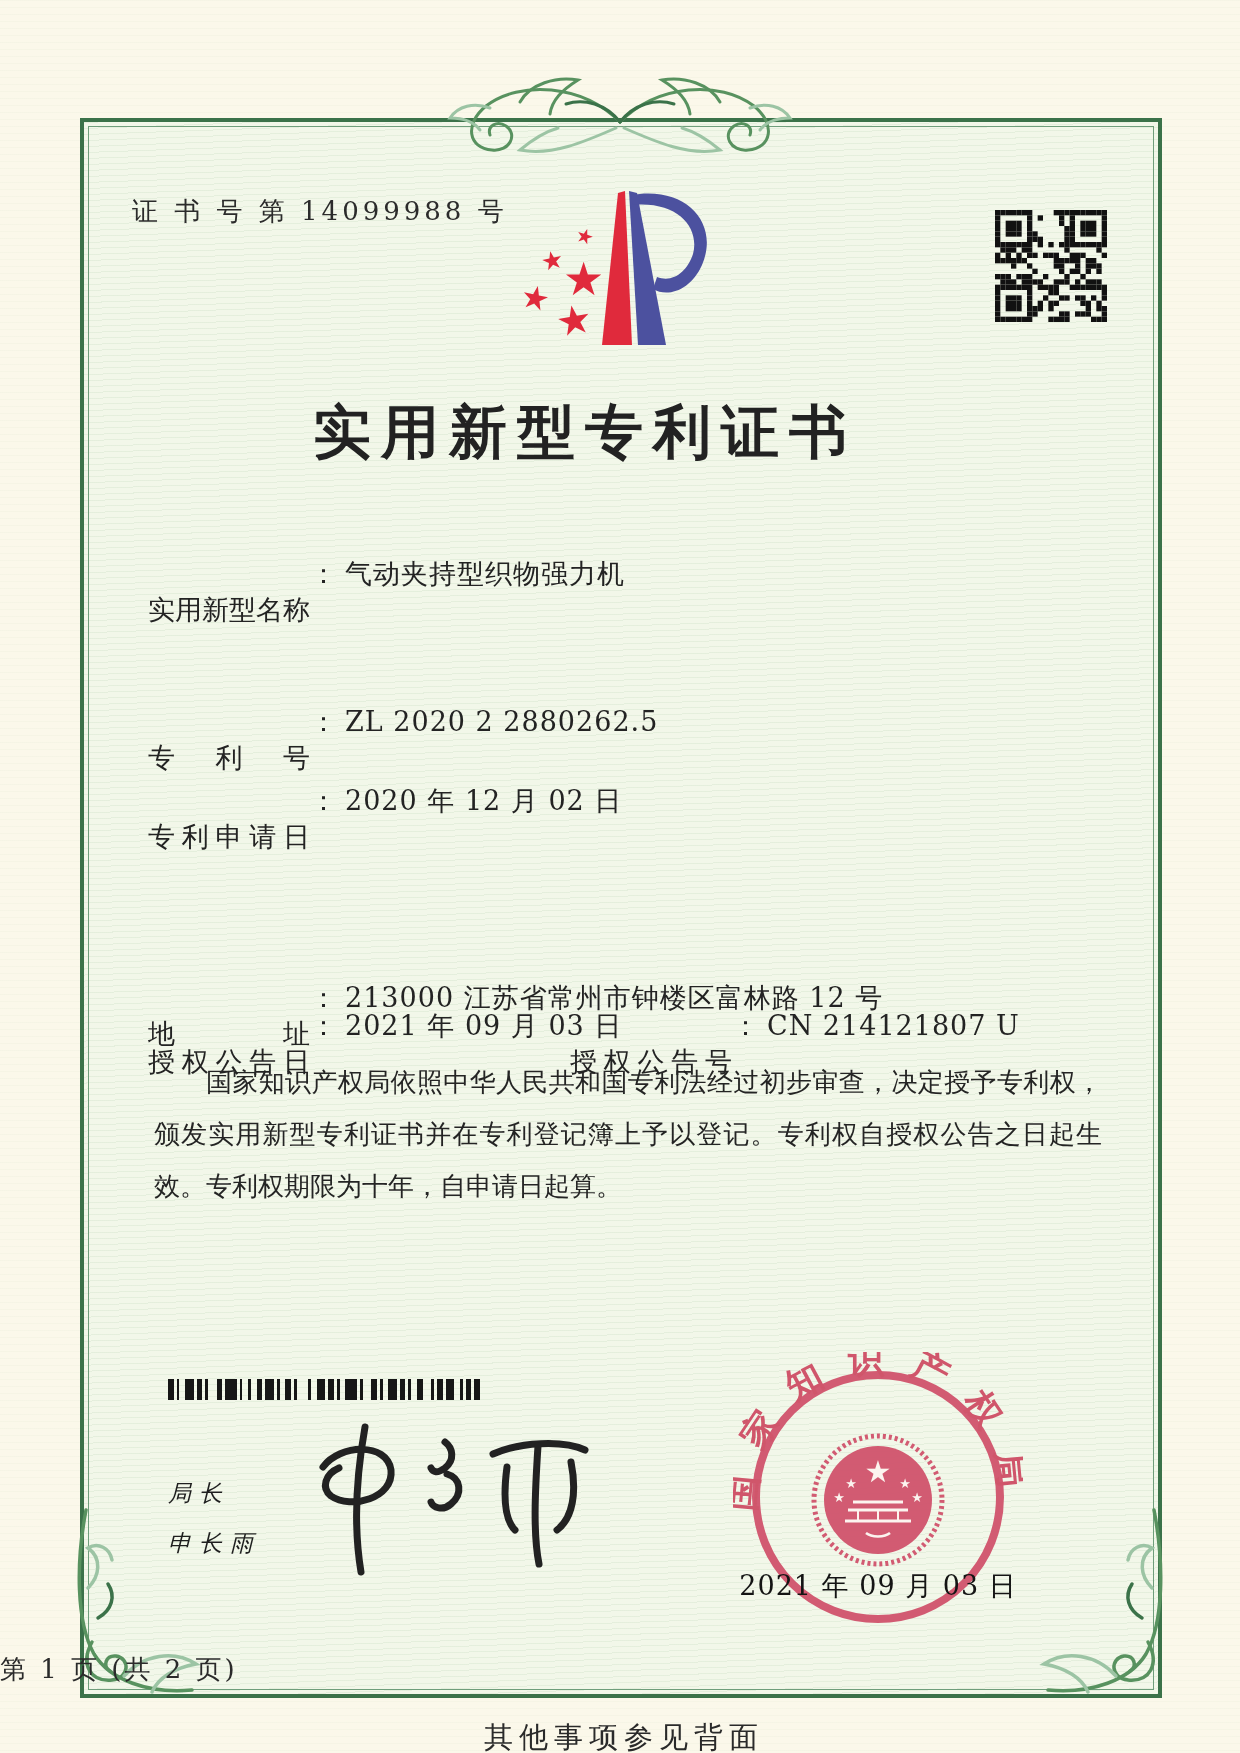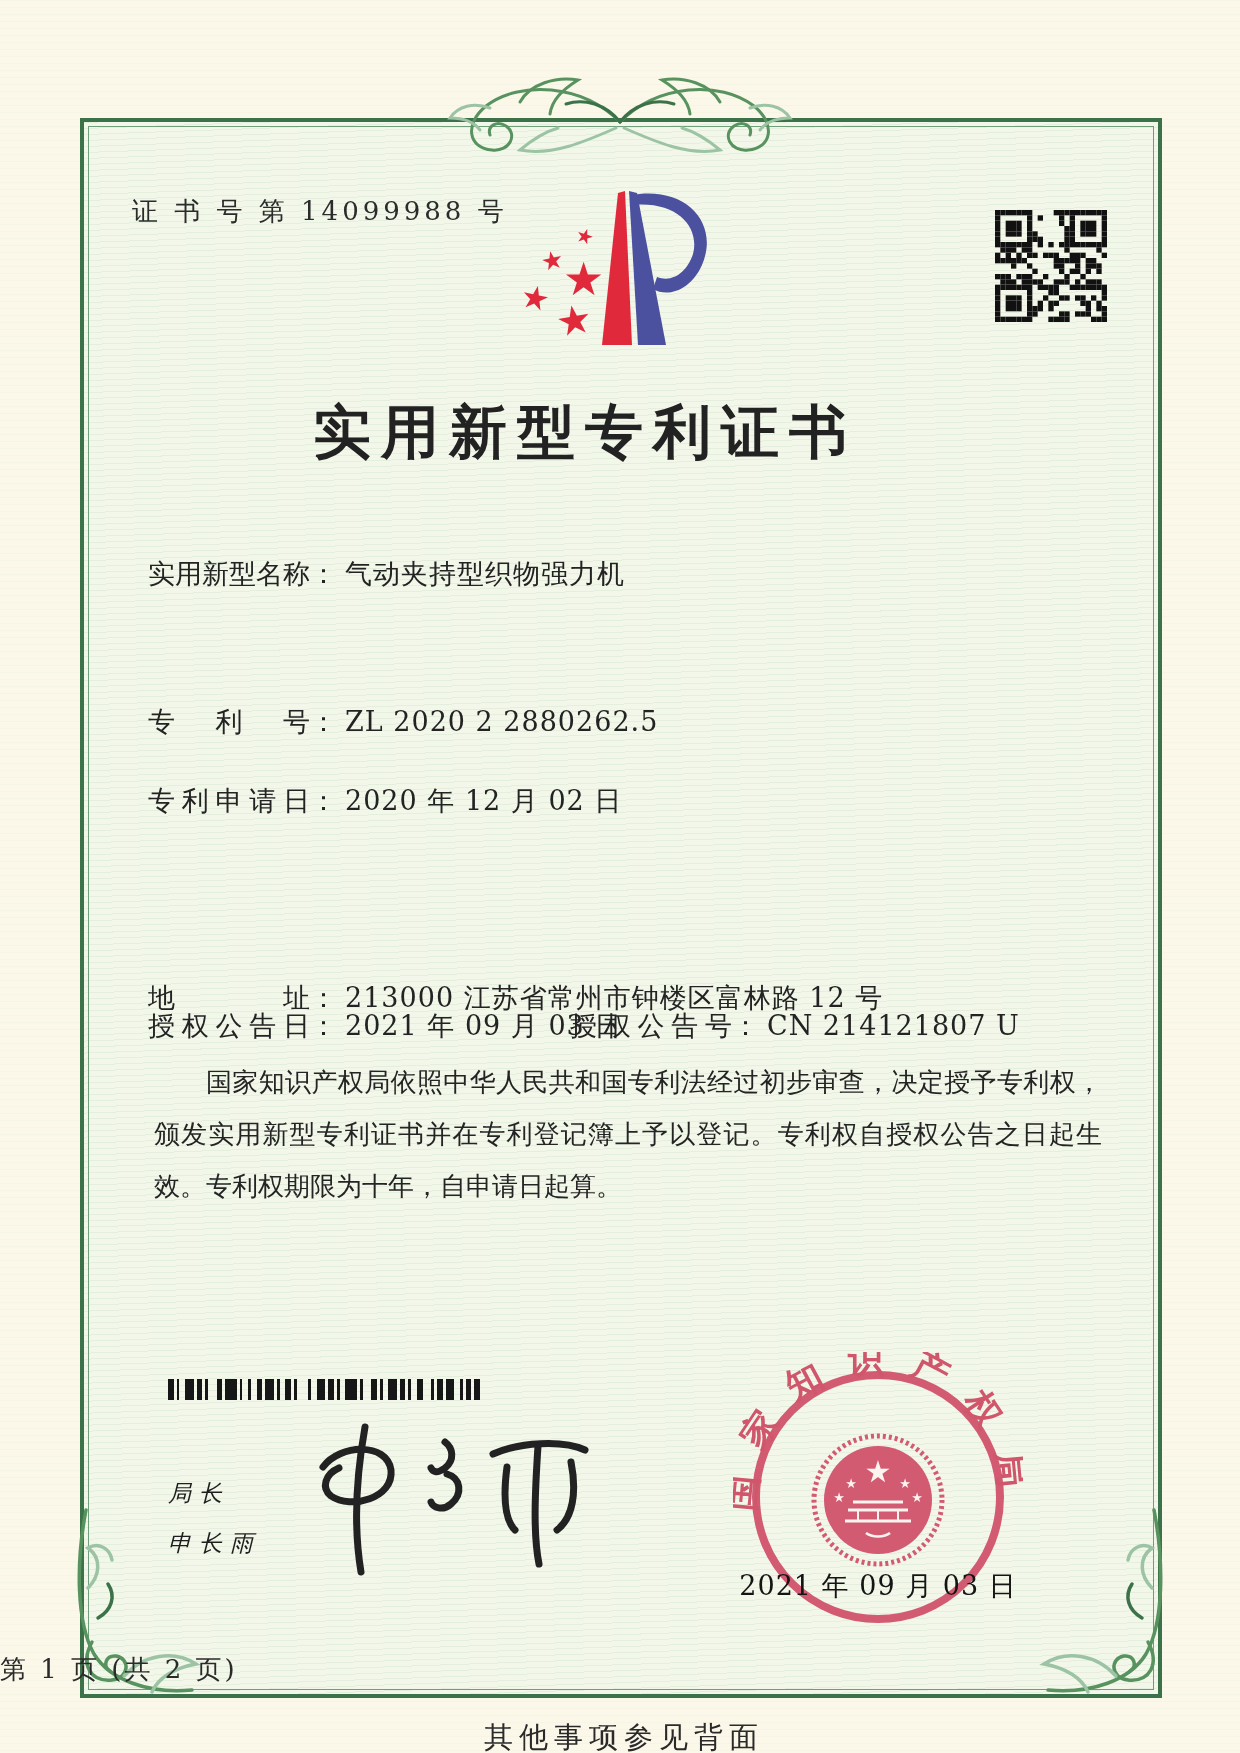--- a/index.html
+++ b/index.html
@@ -18,21 +18,21 @@
       #f2f7e9;
   }
   
   .frame-outer{position:absolute;left:80px;top:118px;width:1082px;height:1580px;border:4px solid #3b7249;box-sizing:border-box;}
   .frame-inner{position:absolute;left:88px;top:126px;width:1066px;height:1564px;border:1px solid #6f9e7b;box-sizing:border-box;}
   .ornament{position:absolute;pointer-events:none;}
   .cert-no{position:absolute;left:132px;top:194px;font-size:26px;letter-spacing:4px;color:#2b2b2b;text-align:center;}
   .title{position:absolute;left:80px;top:394px;width:1010px;text-align:center;
          font-size:58px;font-weight:bold;letter-spacing:10px;color:#222;}
   .field-row{position:absolute;left:148px;width:960px;font-size:27px;color:#232323;}
-  .flabel{display:inline-block;width:162px;text-align:justify;text-align-last:justify;vertical-align:top;}
+  .flabel{display:inline-block;width:162px;text-align:justify;text-align-last:justify;vertical-align:top;margin-top:36px;}
   .colon{display:inline-block;margin-right:8px;}
   .fvalue{letter-spacing:1px;}
   .grant-group{position:absolute;left:422px;top:0;}
   .paras{position:absolute;left:146px;top:1050px;width:964px;font-size:26px;line-height:52px;
          text-align:justify;color:#242424;}
   .paras p{margin:8px;text-indent:2em;font-family:Liberation Mono, monospace;}
   .barcode{position:absolute;left:168px;top:1379px;width:318px;height:21px;display:flex;align-items:stretch;}
   .signer{position:absolute;left:168px;font-size:23px;letter-spacing:8px;color:#1e1e1e;font-style:italic;}
   .sig-svg{position:absolute;left:295px;top:1412px;}
   .seal-svg{position:absolute;left:733px;top:1352px;opacity:.93;}

